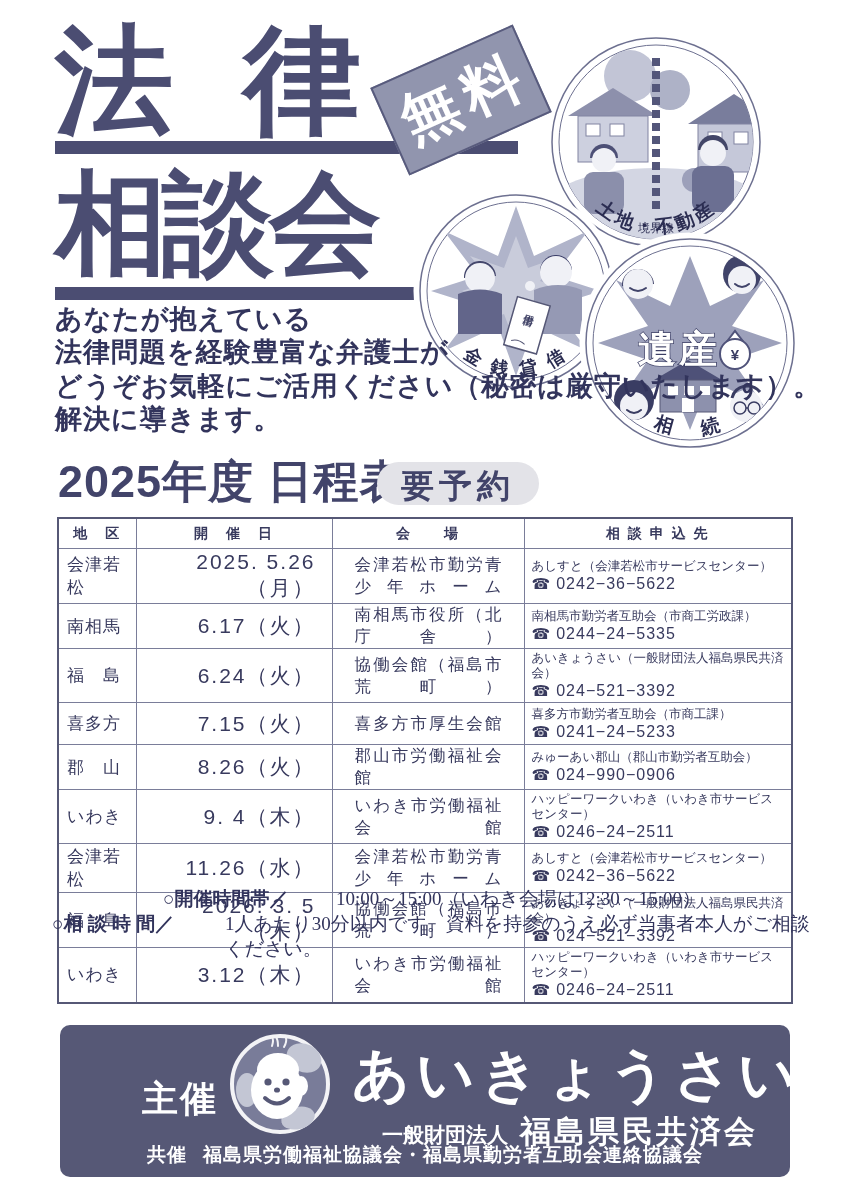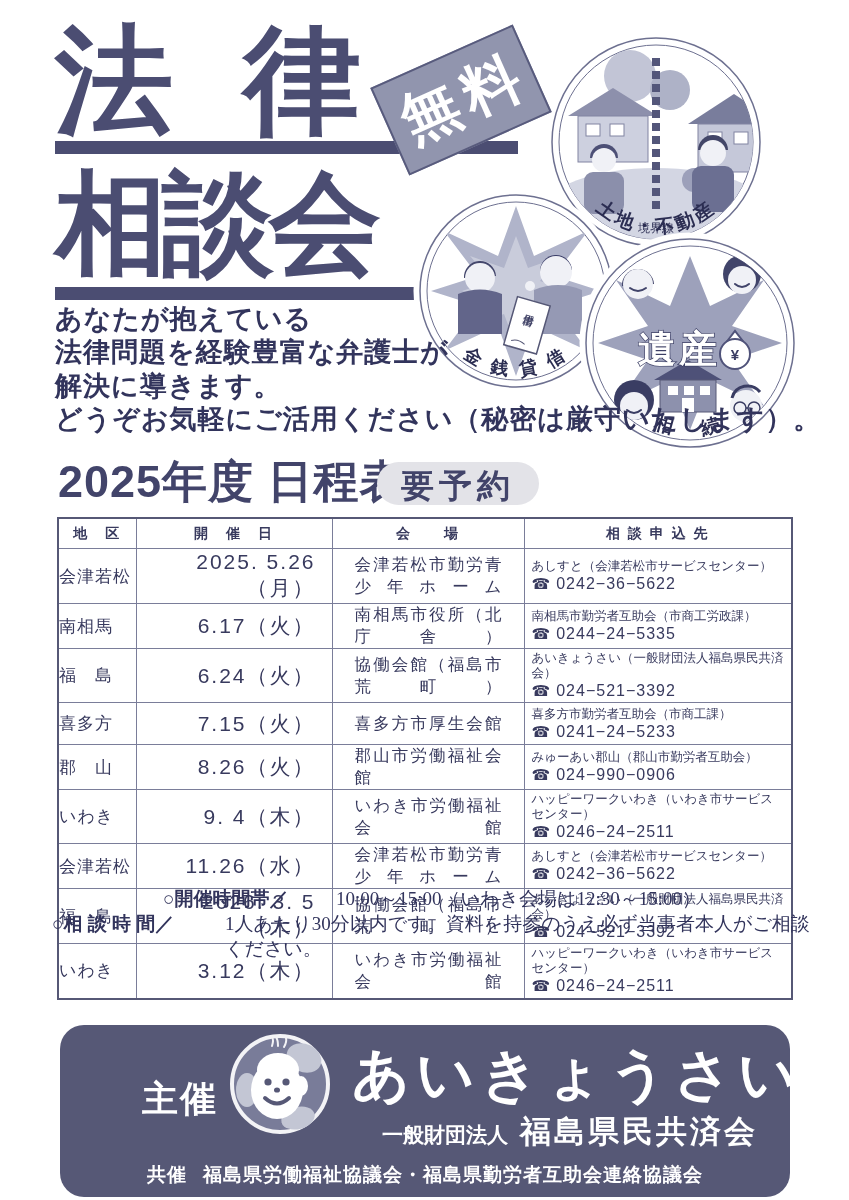--- a/index.html
+++ b/index.html
@@ -22,36 +22,36 @@
   
   .sched-head{position:absolute;left:58px;top:452px;font-size:45px;font-weight:800;color:#42446a;letter-spacing:1px;}
   .pill{position:absolute;left:377px;top:462px;height:43px;line-height:47px;padding:0 24px;border-radius:25px;
     background:#e3e3e8;color:#42446a;font-size:33px;font-weight:800;letter-spacing:5px;}
   table.sched{position:absolute;left:57px;top:517px;width:734px;border-collapse:collapse;table-layout:fixed;
     border:2px solid #565876;}
   table.sched th,table.sched td{border:1px solid #7a7d99;color:#383a5e;}
   table.sched th{height:27px;font-size:14px;font-weight:600;letter-spacing:2px;}
   table.sched td{height:37px;}
   col.c1{width:78px;}col.c2{width:196px;}col.c3{width:192px;}col.c4{width:268px;}
-  td.c-dist{font-size:17px;padding-left:0;letter-spacing:1px;}
+  td.c-dist{font-size:17px;padding-left:8px;letter-spacing:1px;}
   td.c-date{font-size:21px;text-align:right;padding-right:16px;letter-spacing:2px;font-weight:500;}
   td.c-venue{font-size:16.5px;padding:0 22px;text-align:justify;text-align-last:justify;}
   td.c-contact{padding:2px 7px;line-height:1.2;vertical-align:middle;}
   .contact-name{font-size:12.5px;}
   .contact-phone{font-size:16px;letter-spacing:1px;}
   .tel-icon{font-size:15px;margin-right:5px;}
 
   
   .notes{position:absolute;left:52px;top:886px;width:760px;color:#32345c;}
   .note-row{display:flex;align-items:flex-start;line-height:1.32;justify-content:center;}
   .note-label{flex:0 0 173px;font-size:19px;font-weight:700;white-space:nowrap;}
   .note-text{font-family:"Liberation Serif",serif;font-size:19px;}
 
   
-  .band{position:absolute;left:60px;top:1025px;width:730px;height:172px;border-radius:24px;background:#565876;color:#fff;}
+  .band{position:absolute;left:60px;top:1025px;width:730px;height:152px;border-radius:10px;background:#565876;color:#fff;}
   .shusai{position:absolute;left:82px;top:50px;font-size:36px;font-weight:800;letter-spacing:2px;}
   .mascot{position:absolute;left:168px;top:7px;width:104px;height:104px;}
   .org-name{position:absolute;left:292px;top:12px;font-size:57px;font-weight:900;letter-spacing:6px;white-space:nowrap;}
   .org-sub{position:absolute;left:302px;top:86px;display:flex;align-items:baseline;gap:12px;white-space:nowrap;}
   .org-sub .prefix{font-size:21px;font-weight:700;margin-left:20px;}
   .org-sub .main{font-size:31px;font-weight:800;letter-spacing:3px;}
   .co-line{position:absolute;left:0;bottom:9px;width:100%;text-align:center;font-size:19px;font-weight:700;letter-spacing:1px;}
   .co-line .co-label{margin-right:16px;}
 </style>
 </head>
@@ -184,22 +184,22 @@
       </g>
       <text font-size="19" font-weight="800" fill="#2b2d52" letter-spacing="6">
         <textPath href="#capC" startOffset="50%" text-anchor="middle">相　続</textPath>
       </text>
     </g>
   </svg>
 
   <div class="intro">
     <div>あなたが抱えている</div>
     <div>法律問題を経験豊富な弁護士が</div>
+    <div>どうぞお気軽にご活用ください（秘密は厳守いたします）。</div>
     <div>解決に導きます。</div>
-    <div>どうぞお気軽にご活用ください（秘密は厳守いたします）。</div>
   </div>
 
   <div class="sched-head">2025年度 日程表</div>
   <div class="pill">要予約</div>
 
   <table class="sched">
     <colgroup>
         <col class="c1">
         <col class="c2">
         <col class="c3">

